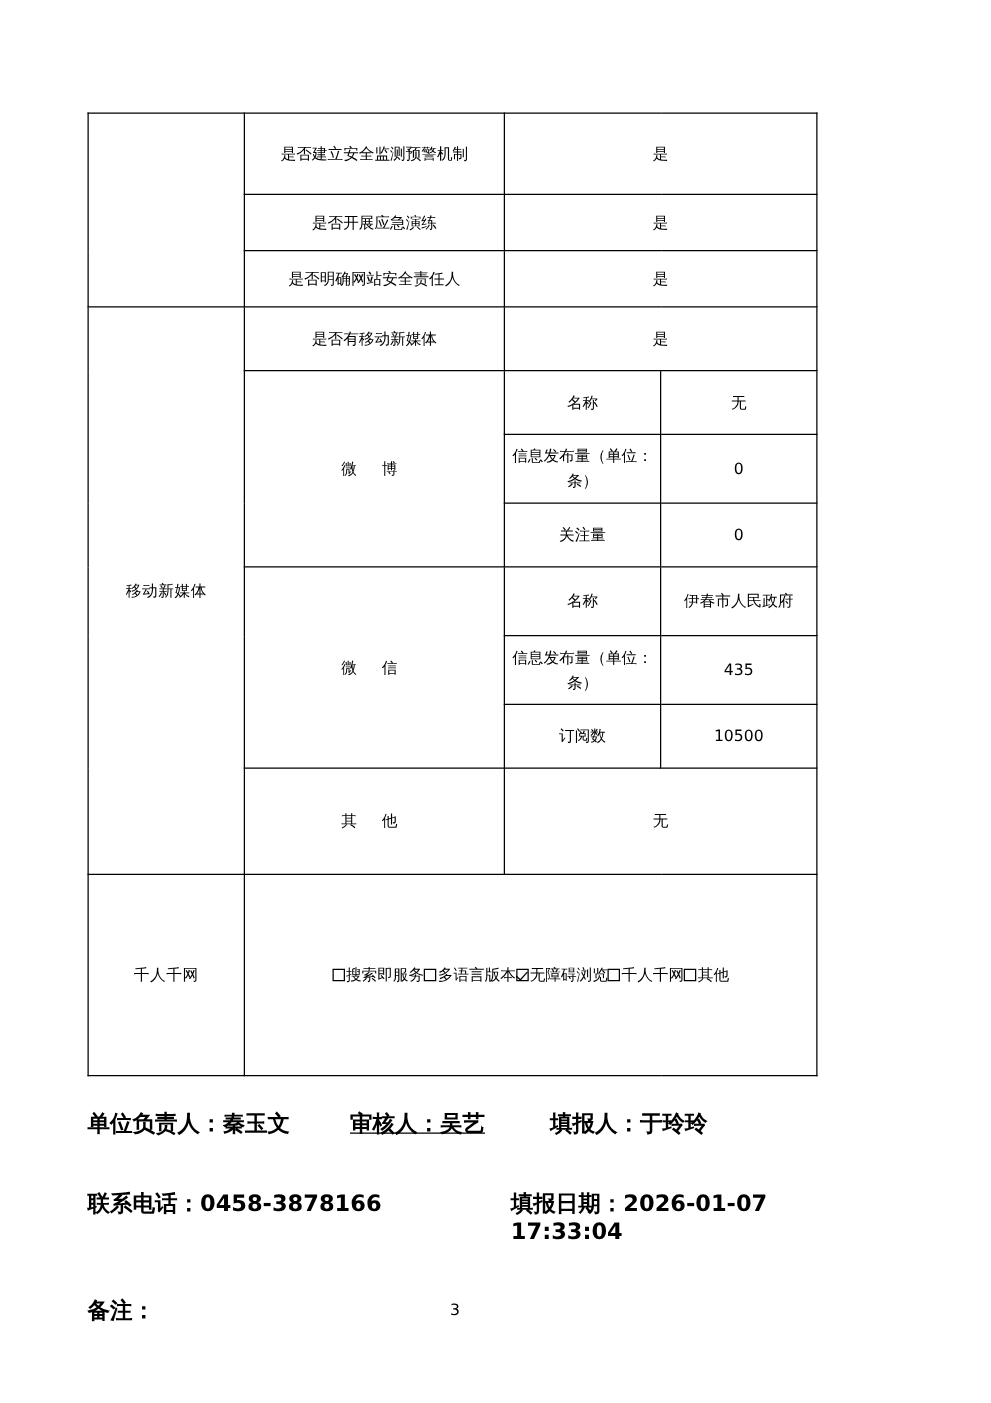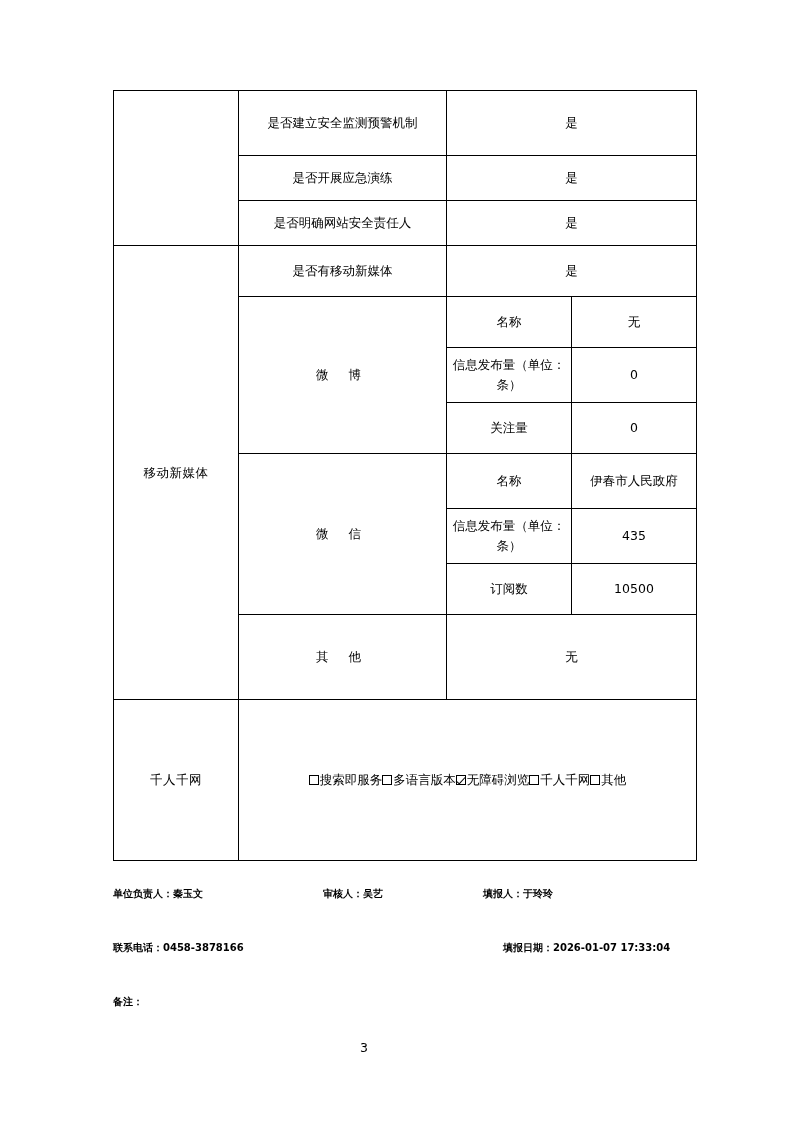--- a/index.html
+++ b/index.html
@@ -12,21 +12,21 @@
     height: 1122px;
     font-family: "DejaVu Sans", "Liberation Sans", sans-serif;
     color: #000000;
     position: relative;
   }
   .page {
     position: relative;
     width: 728px;
     height: 1122px;
     box-sizing: border-box;
-    padding: 90px 97px 0 113px;
+    padding: 90px 97px 0 70px;
   }
   table.form {
     border-collapse: collapse;
     width: 583px;
     table-layout: fixed;
   }
   table.form td {
     border: 1px solid #000000;
     text-align: center;
     vertical-align: middle;
@@ -90,32 +90,32 @@
     border: solid #000;
     border-width: 0 1.4px 1.4px 0;
     transform: rotate(42deg);
   }
   .chk.bold .lbl { font-weight: normal; }
   .chk.bold .box { border-width: 1.3px; }
 
   .footer {
     margin-top: 26px;
     width: 600px;
-    font-size: 10px;
+    font-size: 18px;
     font-weight: bold;
     font-family: "DejaVu Sans", "Liberation Sans", sans-serif;
   }
   .frow {
     display: flex;
     align-items: baseline;
     margin-bottom: 20px;
     padding-left: 0px;
   }
   .f-a { width: 210px; }
-  .f-b { width: 160px; }
+  .f-b { width: 160px; text-decoration: underline; }
   .f-c { width: 230px; }
   .frow2 {
     display: flex;
     align-items: baseline;
     margin-bottom: 20px;
     margin-top: 40px;
   }
   .f2-a { width: 390px; }
   .pagenum {
     position: absolute;

